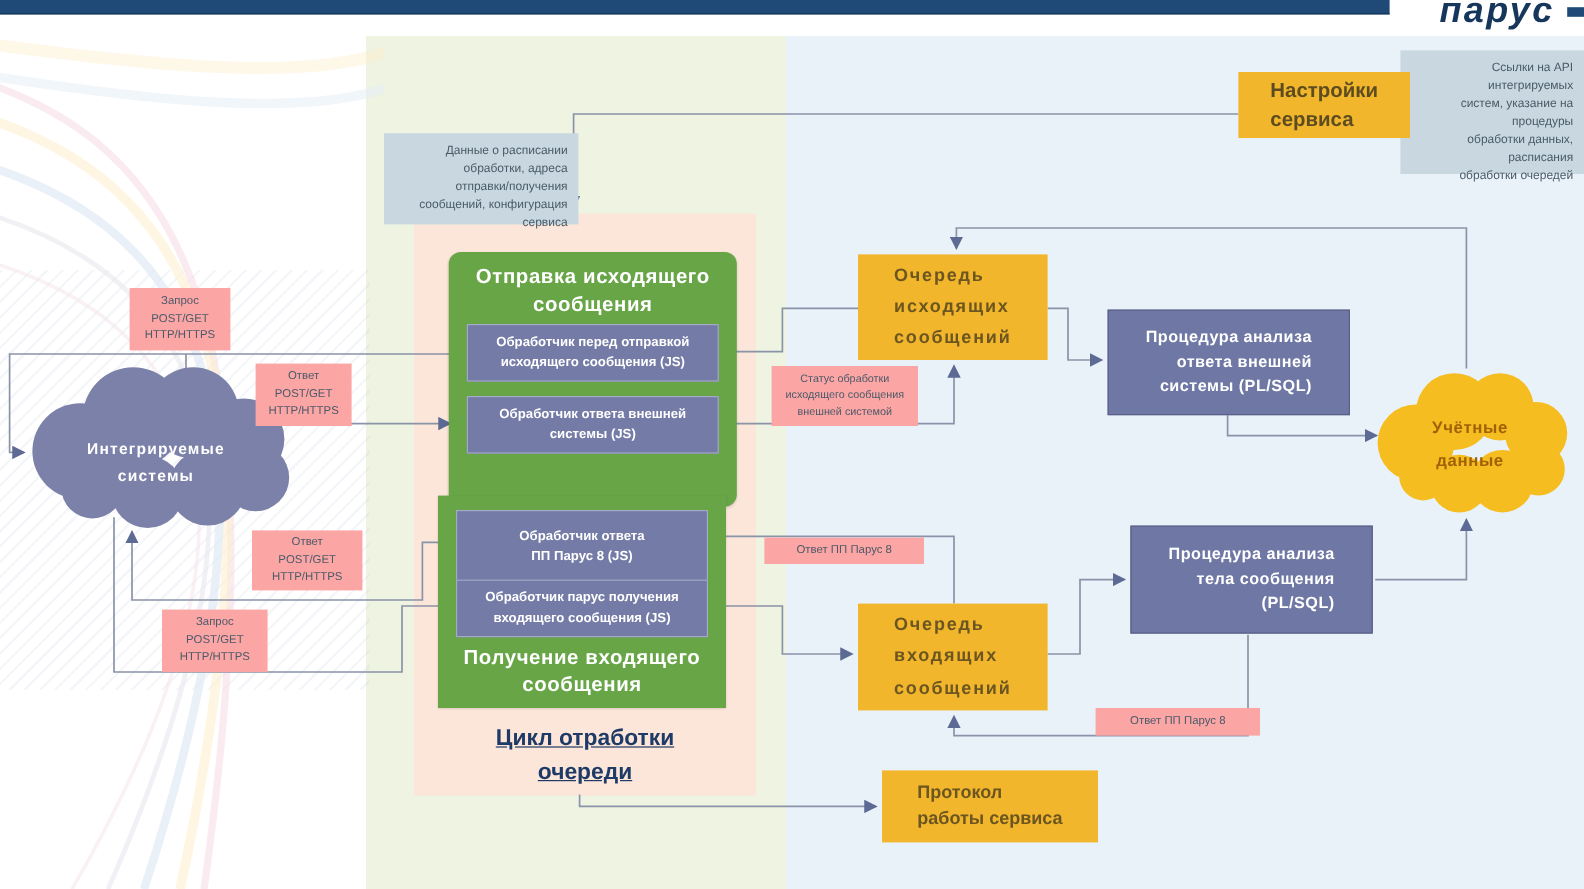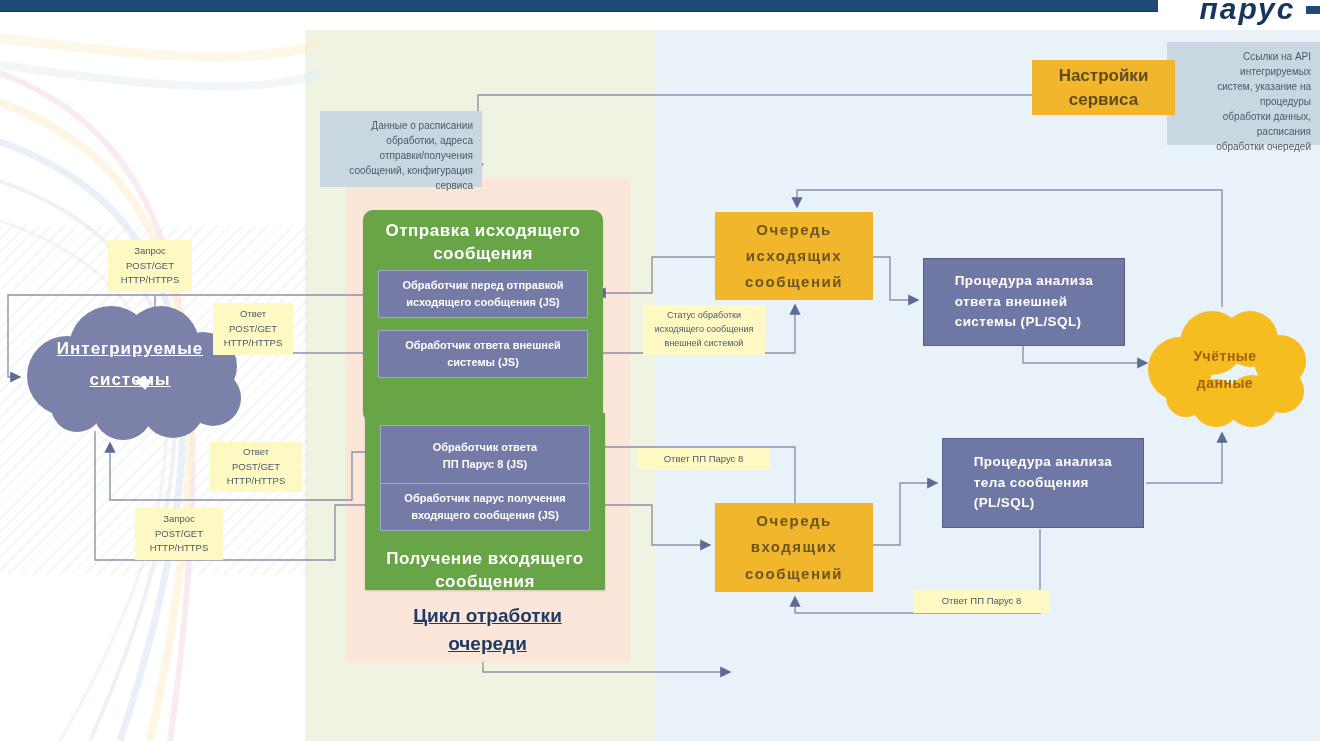--- a/index.html
+++ b/index.html
@@ -22,67 +22,67 @@
          background:repeating-linear-gradient(135deg,rgba(165,185,205,.22) 0 2px,transparent 2px 9px);}
   .waves{left:0;top:0;pointer-events:none;}
 
   
   .note{background:#c9d8e0;color:#4a5a68;font-size:10px;line-height:1.5;text-align:right;
         padding:7px 9px;box-sizing:border-box;}
   .note-api{left:1167px;top:42px;width:153px;height:103px;}
   .note-schedule{left:320px;top:111px;width:162px;height:76px;}
 
   
-  .lbl{background:#fef9c3;color:#4a5a68;font-size:9.5px;line-height:1.55;text-align:center;
+  .lbl{background:#fca5a5;color:#4a5a68;font-size:9.5px;line-height:1.55;text-align:center;
        display:flex;align-items:center;justify-content:center;box-sizing:border-box;}
   .lbl-req-top{left:108px;top:240px;width:84px;height:52px;}
   .lbl-resp-top{left:213px;top:303px;width:80px;height:52px;}
   .lbl-resp-left{left:210px;top:442px;width:92px;height:50px;}
   .lbl-req-bottom{left:135px;top:508px;width:88px;height:52px;}
   .lbl-status{left:643px;top:305px;width:122px;height:50px;font-size:9px;}
   .lbl-parus-mid{left:637px;top:448px;width:133px;height:22px;}
   .lbl-parus-bottom{left:913px;top:590px;width:137px;height:23px;}
 
   
-  .ybox{background:#f2b62c;color:#5d4c20;font-weight:bold;text-align:center;
+  .ybox{background:#f2b62c;color:#5d4c20;font-weight:bold;text-align:left;
         display:flex;align-items:center;justify-content:center;box-sizing:border-box;}
   .box-settings{left:1032px;top:60px;width:143px;height:55px;font-size:17px;line-height:1.4;z-index:3;}
   .queue-out{left:715px;top:212px;width:158px;height:88px;font-size:15px;line-height:1.75;letter-spacing:1.5px;color:#6b5520;}
   .queue-in{left:715px;top:503px;width:158px;height:89px;font-size:15px;line-height:1.75;letter-spacing:1.5px;color:#6b5520;}
   .box-protocol{left:735px;top:642px;width:180px;height:60px;font-size:15px;line-height:1.5;color:#6b5520;}
 
   
   .gblock{background:#68a547;box-shadow:0 1px 2px rgba(0,0,0,.15);}
-  .g1{left:363px;top:210px;width:240px;height:212px;border-radius:10px;}
+  .g1{left:374px;top:210px;width:240px;height:212px;border-radius:10px;}
   .g2{left:365px;top:413px;width:240px;height:177px;}
   .gtitle{left:0;width:240px;color:#fff;font-weight:bold;font-size:17px;line-height:1.35;
           text-align:center;letter-spacing:.5px;}
   .g1 .gtitle{top:10px;}
-  .g2 .gtitle{top:135px;}
+  .g2 .gtitle{top:124px;}
   .handler{left:15px;width:210px;background:#747ba6;border:1px solid #a3a9c6;color:#fff;
            font-weight:bold;font-size:11px;line-height:1.55;text-align:center;
            display:flex;align-items:center;justify-content:center;box-sizing:border-box;}
   .h1{top:60px;height:48px;}
   .h2{top:120px;height:48px;}
   .h3{top:12px;height:62px;}
   .h4{top:70px;height:48px;}
 
   
   .pbox{background:#6f78a4;border:1px solid #596087;color:#fff;font-weight:bold;font-size:13.5px;
-        line-height:1.55;letter-spacing:.4px;text-align:left;display:flex;align-items:center;
+        line-height:1.55;letter-spacing:.4px;text-align:right;display:flex;align-items:center;
         justify-content:center;box-sizing:border-box;}
   .proc1{left:923px;top:258px;width:202px;height:88px;}
   .proc2{left:942px;top:438px;width:202px;height:90px;}
 
   
   .cloud{pointer-events:none;}
   .cloud-ext{left:15px;top:298px;width:230px;height:142px;}
   .cloud-acc{left:1140px;top:303px;width:170px;height:128px;}
   .cloud-text{position:absolute;width:100%;text-align:center;font-weight:bold;white-space:pre-line;}
-  .cloud-ext .cloud-text{top:36px;color:#fff;font-size:17px;letter-spacing:1px;line-height:1.8;text-decoration:underline;}
+  .cloud-ext .cloud-text{top:64px;color:#fff;font-size:13px;letter-spacing:1px;line-height:1.8;}
   .cloud-acc .cloud-text{top:40px;color:#a16207;font-size:14px;letter-spacing:.5px;line-height:1.9;}
 
   .cycle-title{left:380px;top:602px;width:215px;height:60px;color:#1e3a66;font-weight:bold;
                font-size:19px;line-height:1.45;text-align:center;text-decoration:underline;}
 
   .connectors{left:0;top:0;pointer-events:none;}
   .connectors polyline{fill:none;stroke:#8a93a7;stroke-width:1.4;}
 </style>
 </head>
 <body>
@@ -207,20 +207,22 @@
 входящих
 сообщений</div>
 
   <div class="abs pbox proc1 txt">Процедура анализа
 ответа внешней
 системы (PL/SQL)</div>
   <div class="abs pbox proc2 txt">Процедура анализа
 тела сообщения
 (PL/SQL)</div>
 
+  <div class="abs ybox box-protocol txt">Протокол
+работы сервиса</div>
 
   <div class="abs cycle-title txt">Цикл отработки
 очереди</div>
 
   <div class="abs lbl lbl-req-top txt">Запрос
 POST/GET
 HTTP/HTTPS</div>
   <div class="abs lbl lbl-resp-top txt">Ответ
 POST/GET
 HTTP/HTTPS</div>

